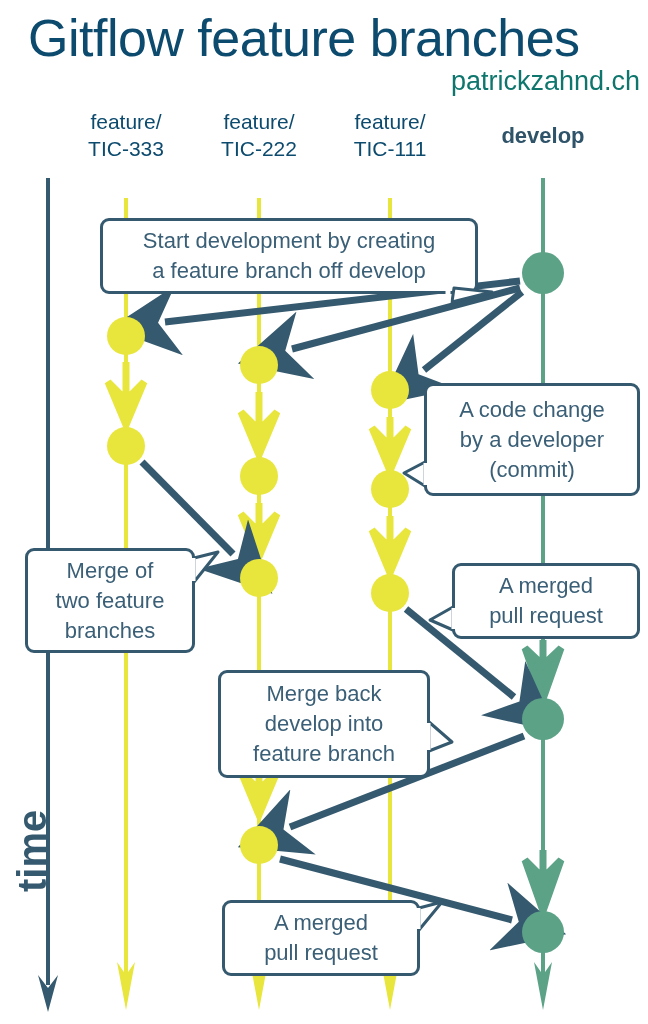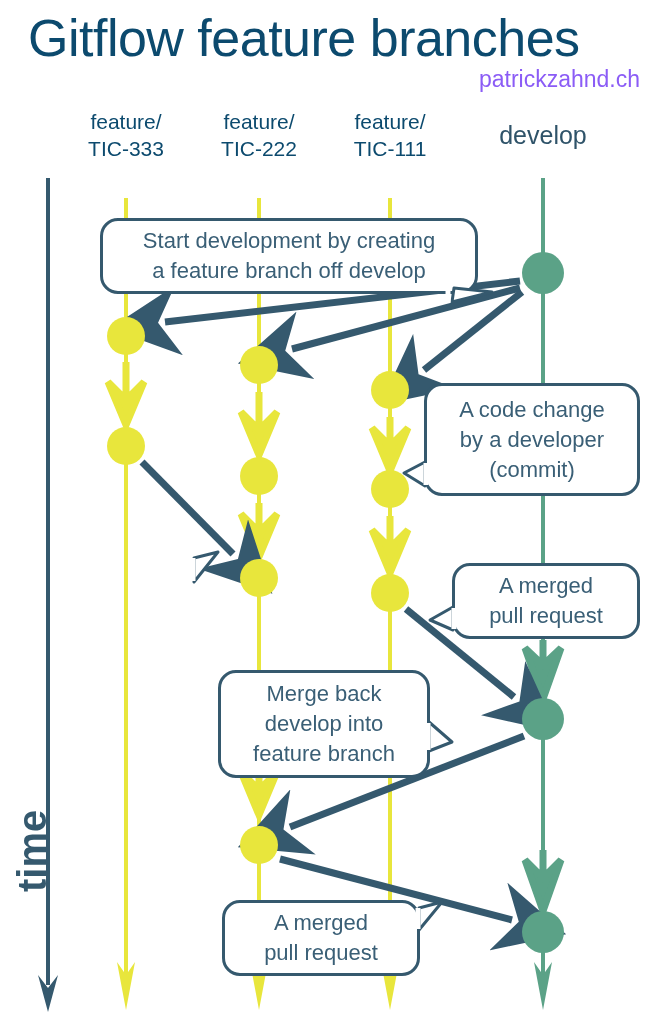--- a/index.html
+++ b/index.html
@@ -38,49 +38,49 @@
     font-weight: 300;
     letter-spacing: -0.5px;
     color: #0c4a6e;
     white-space: nowrap;
     font-stretch: condensed;
   }
   #subtitle {
     position: absolute;
     right: 8px;
     top: 66px;
-    font-size: 23px;
+    font-size: 27px;
     font-weight: 400;
-    color: #8b5cf6;
+    color: #0f766e;
     white-space: nowrap;
   }
 
   
   .branch-head {
     position: absolute;
     text-align: center;
     font-size: 21px;
     line-height: 27px;
     color: #0c4a6e;
     white-space: pre-line;
     width: 140px;
   }
   .branch-head.develop {
     color: #2f5369;
-    font-weight: normal;
-    font-size: 25px;
+    font-weight: bold;
+    font-size: 22px;
   }
 
   
   .callout {
     position: absolute;
     box-sizing: border-box;
     background: #ffffff;
     border: 3px solid #35596e;
-    border-radius: 18px;
+    border-radius: 9px;
     color: #3a5f76;
     font-size: 22px;
     line-height: 30px;
     text-align: center;
     display: flex;
     align-items: center;
     justify-content: center;
     white-space: pre-line;
     padding: 4px 10px;
   }
@@ -210,20 +210,23 @@
   </svg>
 
   <div class="callout" style="left:424px; top:383px; width:216px; height:113px;">A code change
 by a developer
 (commit)</div>
   <svg class="layer">
     <path d="M425,462 L404,473 L425,486 Z" fill="#ffffff" stroke="#35596e" stroke-width="3" stroke-linejoin="round"></path>
     <line x1="426" y1="463" x2="426" y2="485" stroke="#ffffff" stroke-width="5"></line>
   </svg>
 
+  <div class="callout" style="left:25px; top:548px; width:170px; height:105px;">Merge of
+two feature
+branches</div>
   <svg class="layer">
     <path d="M194,558 L218,552 L194,582 Z" fill="#ffffff" stroke="#35596e" stroke-width="3" stroke-linejoin="round"></path>
     <line x1="193" y1="558" x2="193" y2="581" stroke="#ffffff" stroke-width="5"></line>
   </svg>
 
   <div class="callout" style="left:452px; top:563px; width:188px; height:76px;">A merged
 pull request</div>
   <svg class="layer">
     <path d="M453,607 L430,620 L453,630 Z" fill="#ffffff" stroke="#35596e" stroke-width="3" stroke-linejoin="round"></path>
     <line x1="454" y1="608" x2="454" y2="629" stroke="#ffffff" stroke-width="5"></line>

